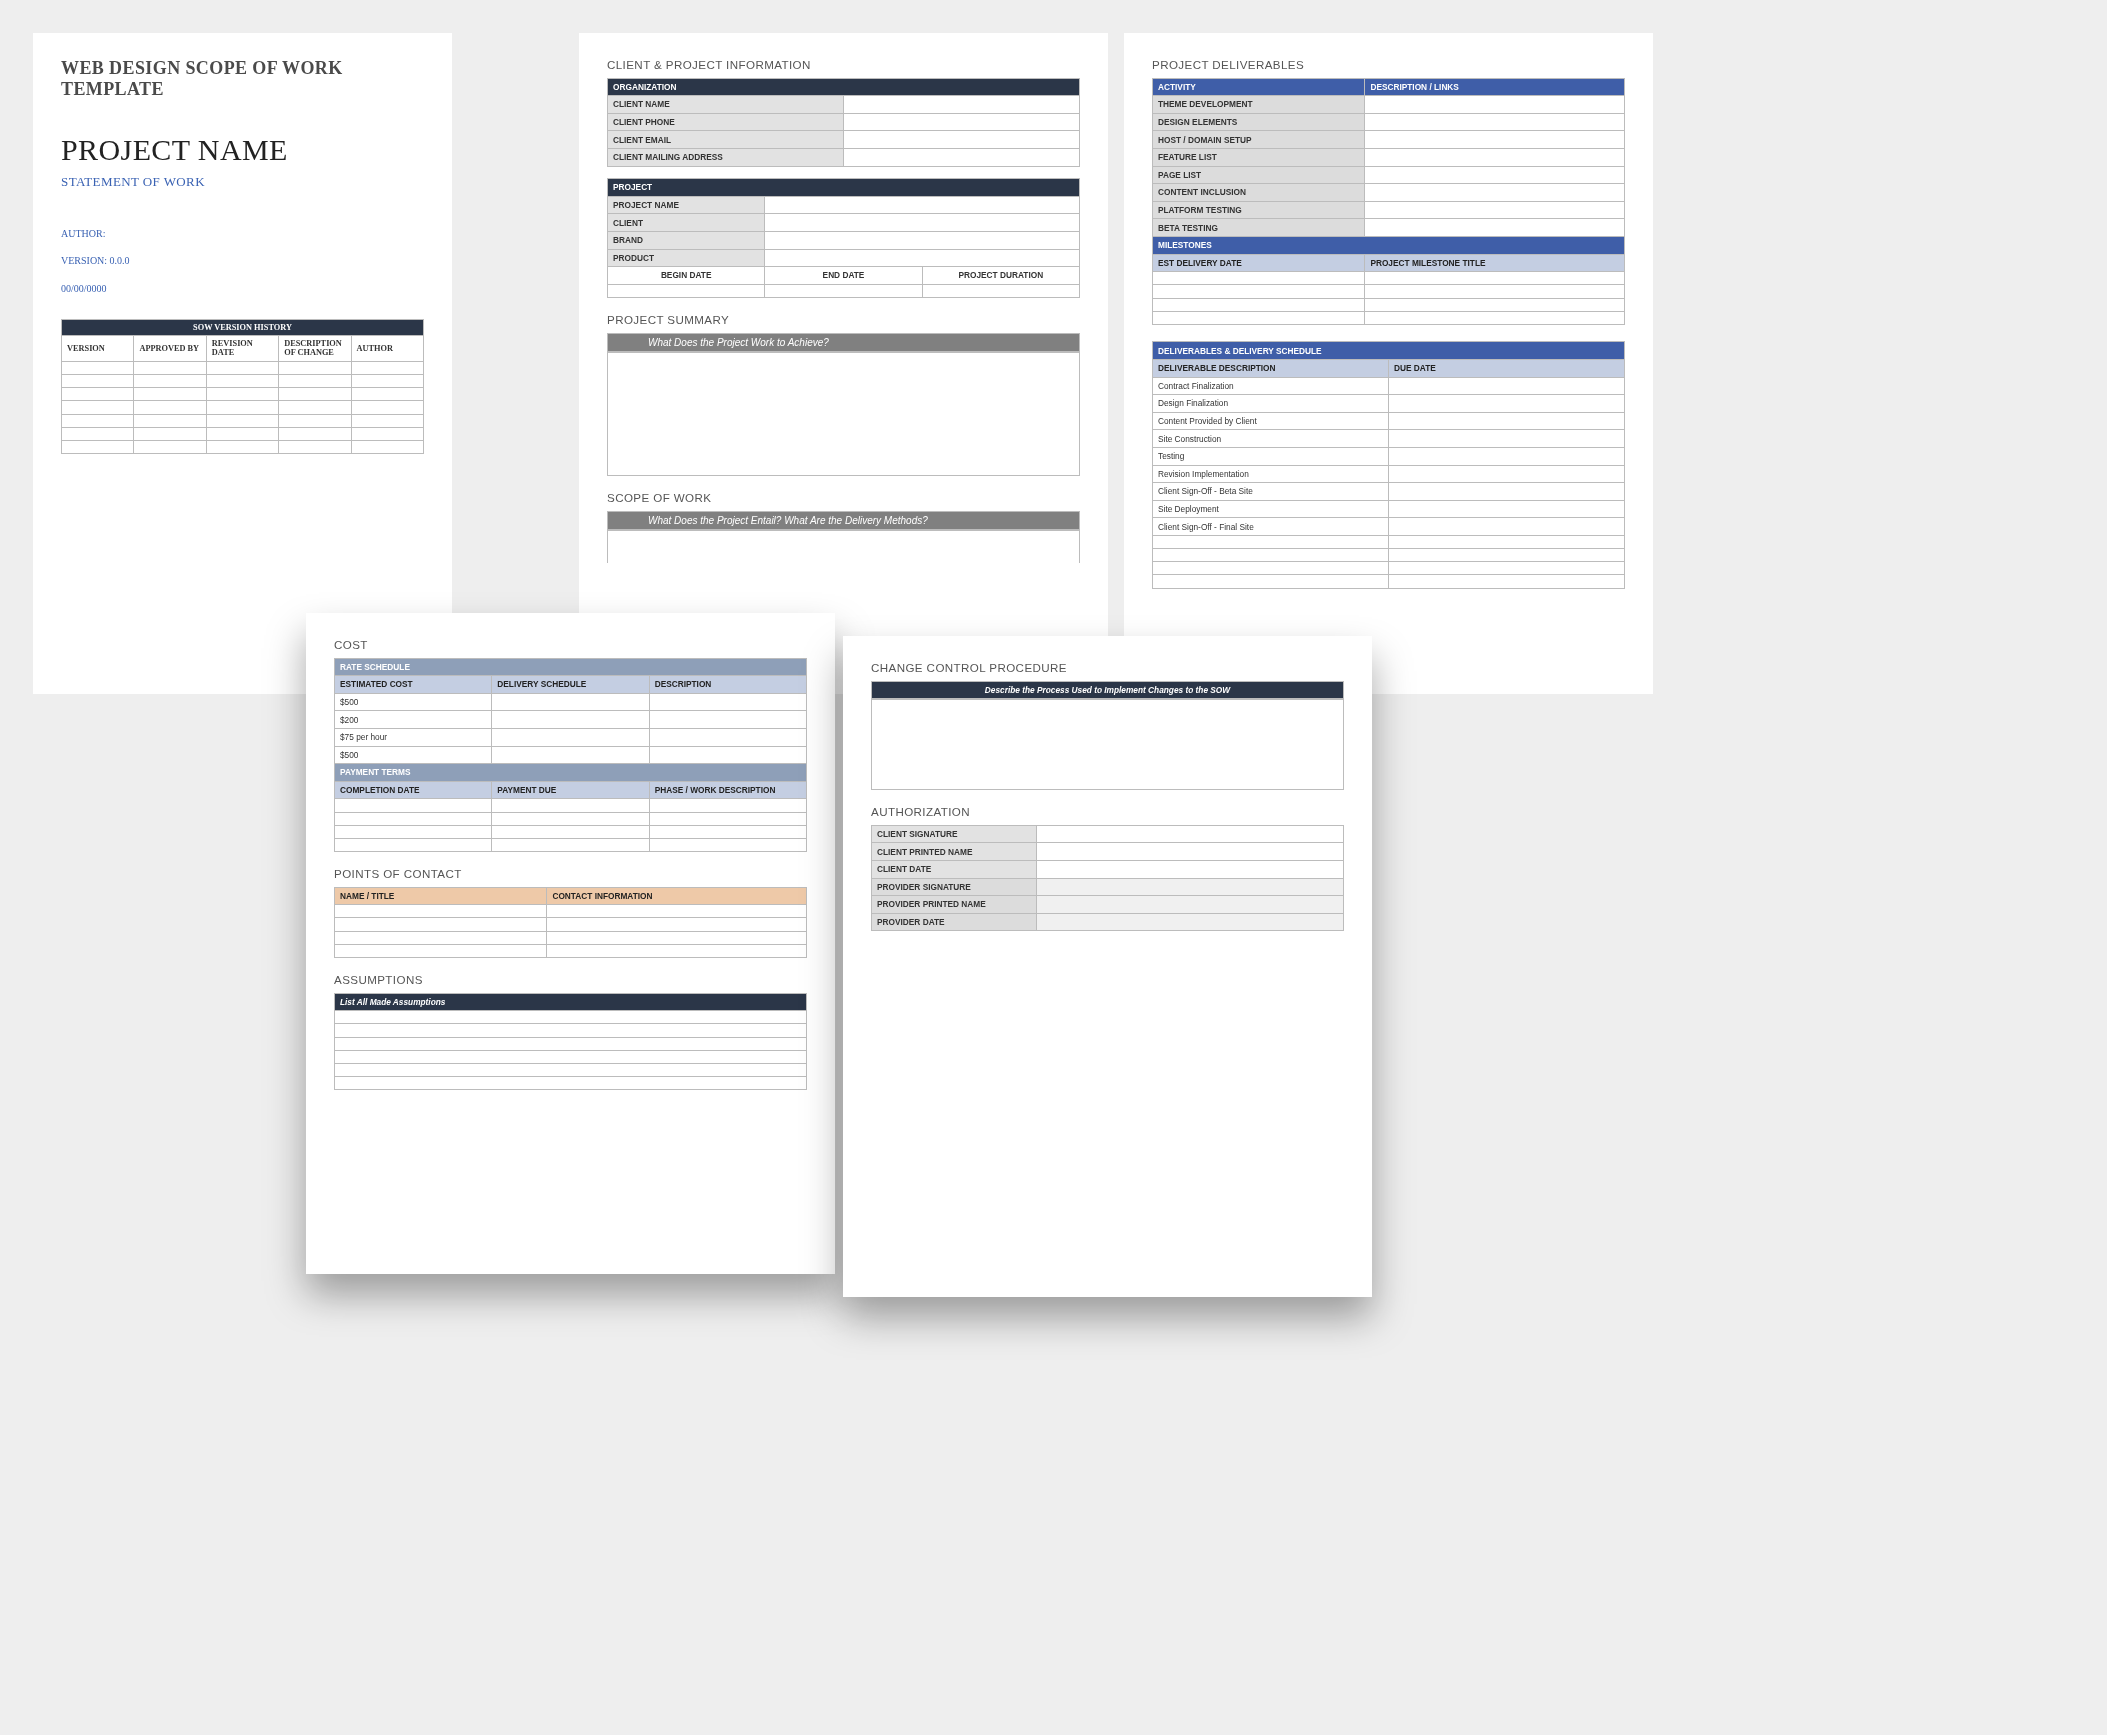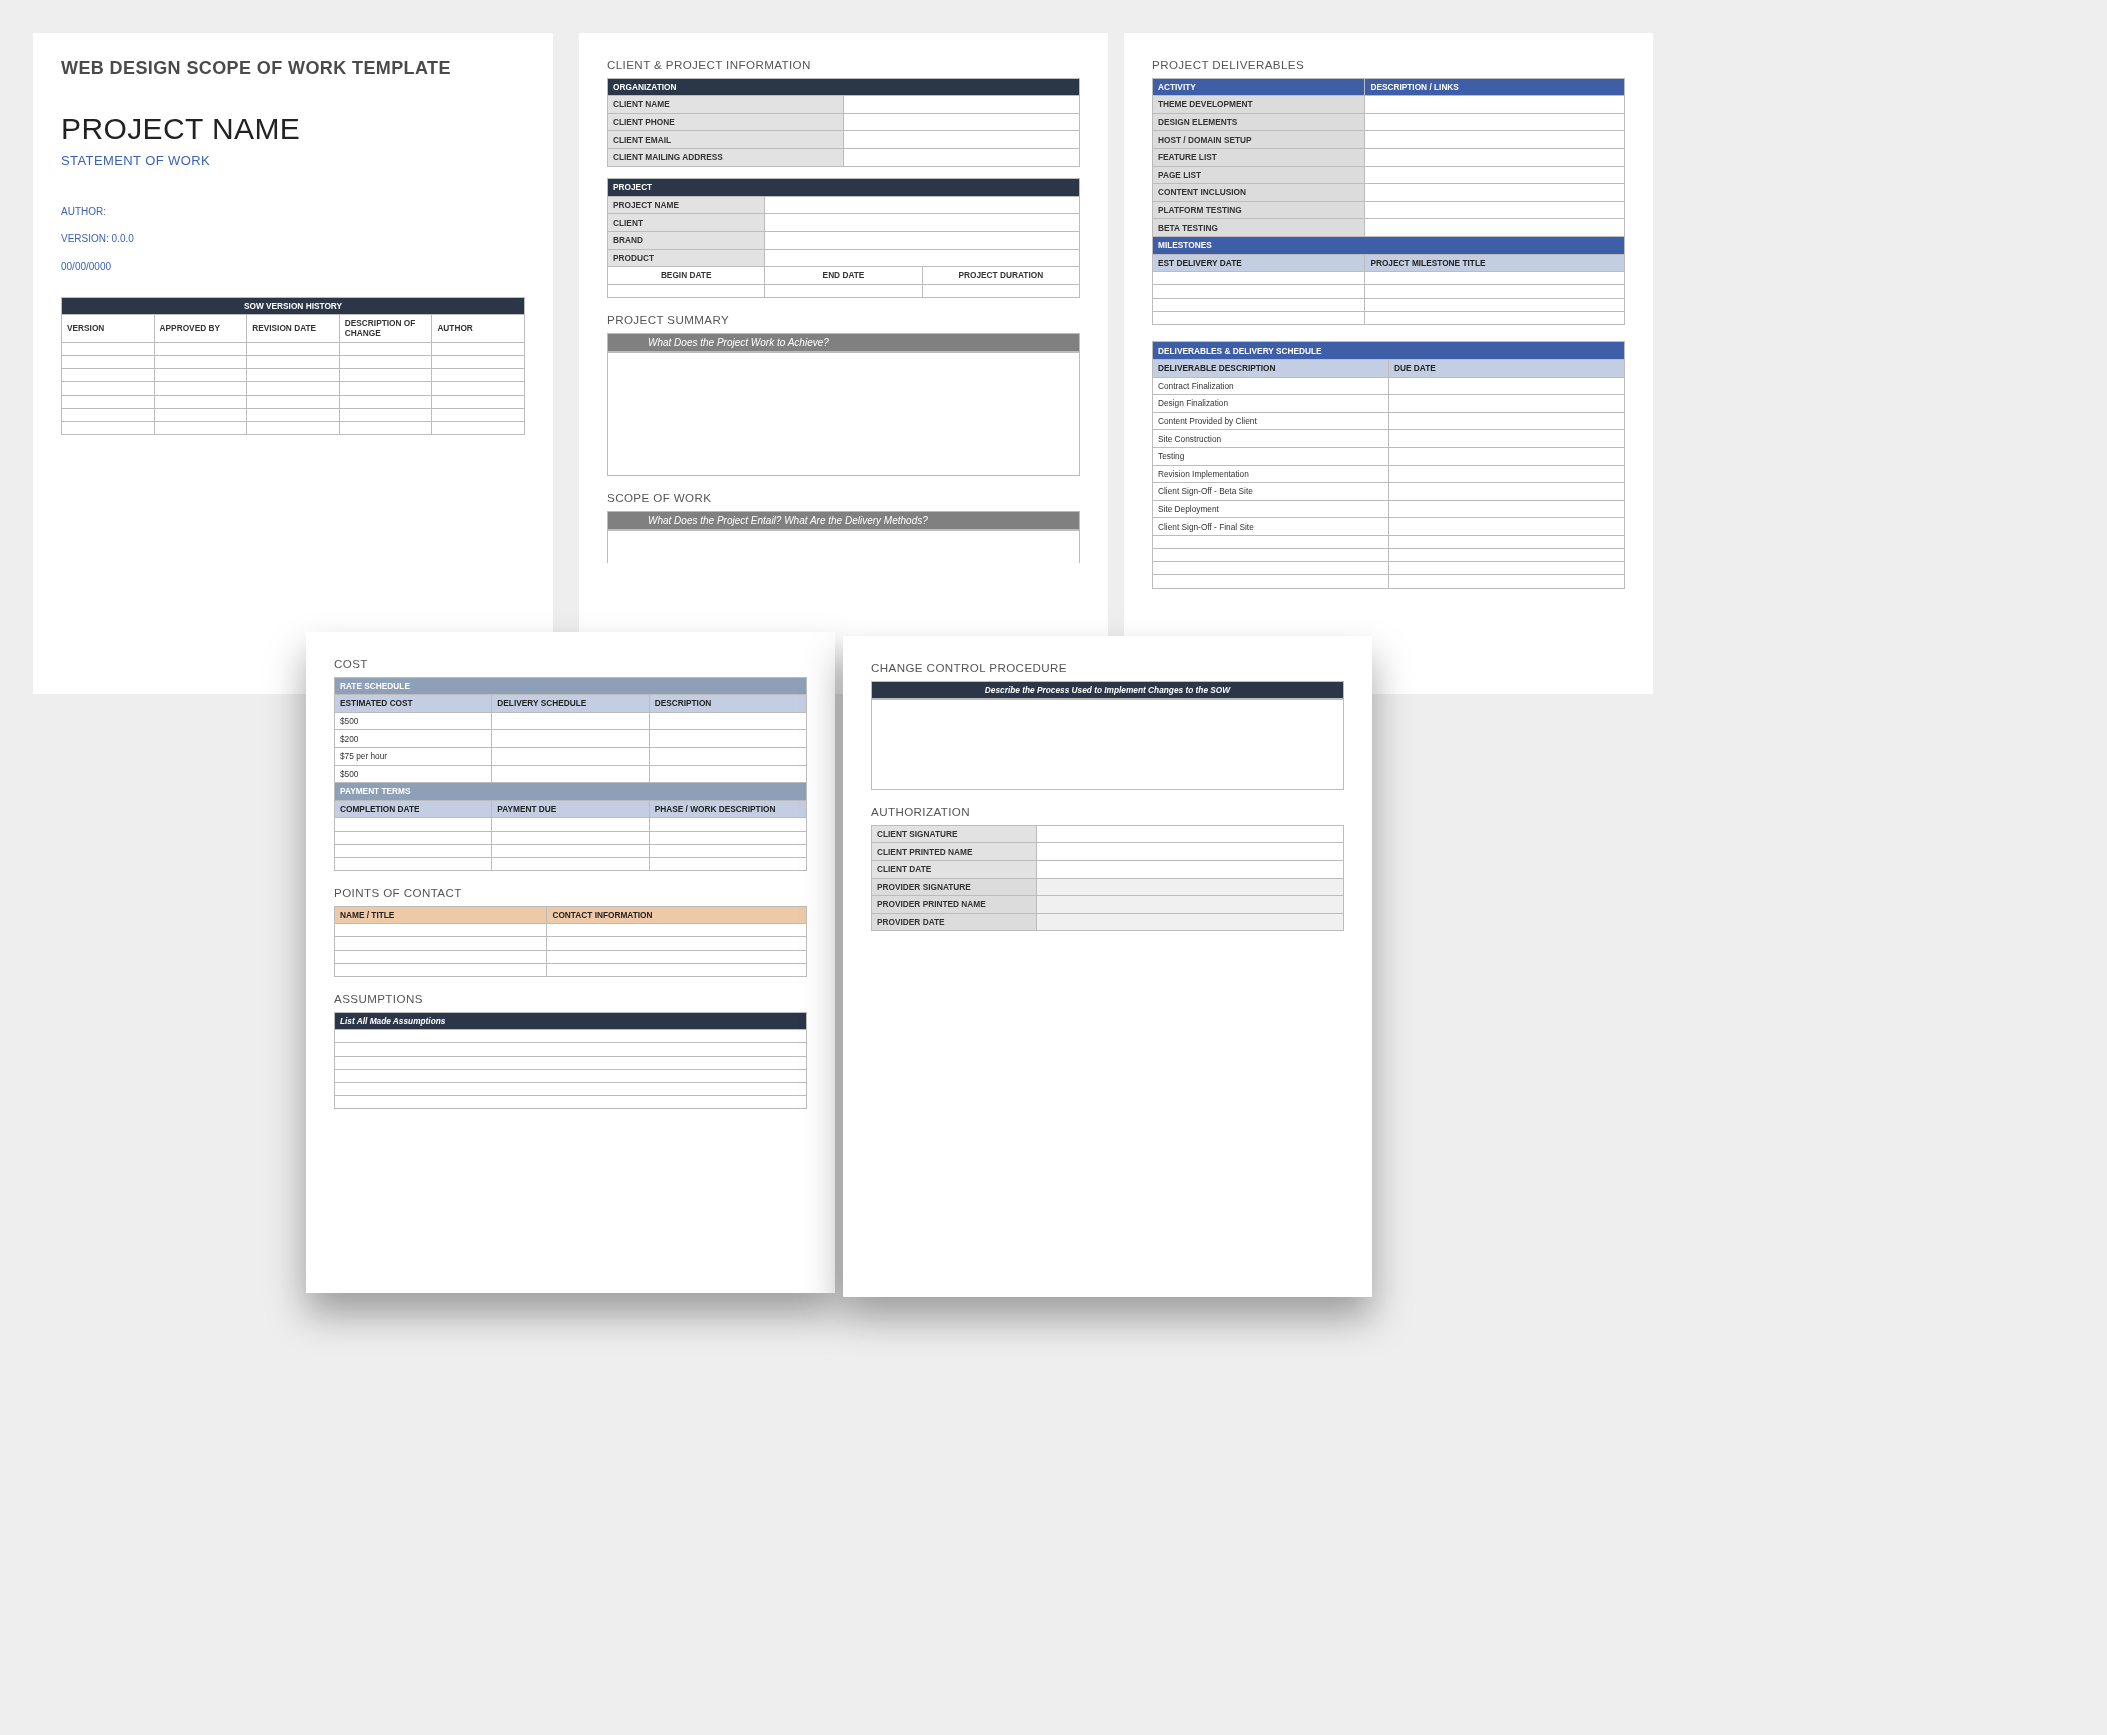--- a/index.html
+++ b/index.html
@@ -9,25 +9,25 @@
     width: 2108px;
     height: 1736px;
     position: relative;
     overflow: hidden;
   }
   .page {
     background: #fff;
     position: absolute;
   }
   
-  #p1 { left: 33px;  top: 33px;  width: 520px; height: 661px; }
+  #p1 { left: 33px;  top: 33px;  width: 419px; height: 661px; font-family: Liberation Serif, serif; }
   #p2 { left: 579px; top: 33px;  width: 529px; height: 661px; }
   #p3 { left: 1124px; top: 33px; width: 529px; height: 661px; }
   
-  #p4 { left: 306px; top: 632px; width: 529px; height: 661px; box-shadow: 0 20.7px 37px rgba(0,0,0,.35); }
+  #p4 { left: 306px; top: 613px; width: 529px; height: 661px; box-shadow: 0 20.7px 37px rgba(0,0,0,.35); }
   #p5 { left: 843px; top: 636px; width: 529px; height: 661px; box-shadow: 0 20.7px 37px rgba(0,0,0,.35); }
 
   .pad { padding: 25px 28px; }
 
   
   .tmpl-title { font-size: 18px; font-weight: 700; color:#4a4a4a; letter-spacing: 0.4px; }
   .proj-title { font-size: 30px; font-weight: 300; color:#222; margin-top: 33px; letter-spacing: 0.4px;}
   .sow-sub    { font-size: 13px; font-weight: 400; color:#3a62b3; margin-top: 6.6px; letter-spacing:0.4px;}
   .meta-line  { font-size: 10px; color:#3a62b3; margin-top: 38px; }
   .meta-line.sm { margin-top: 16.5px; }

